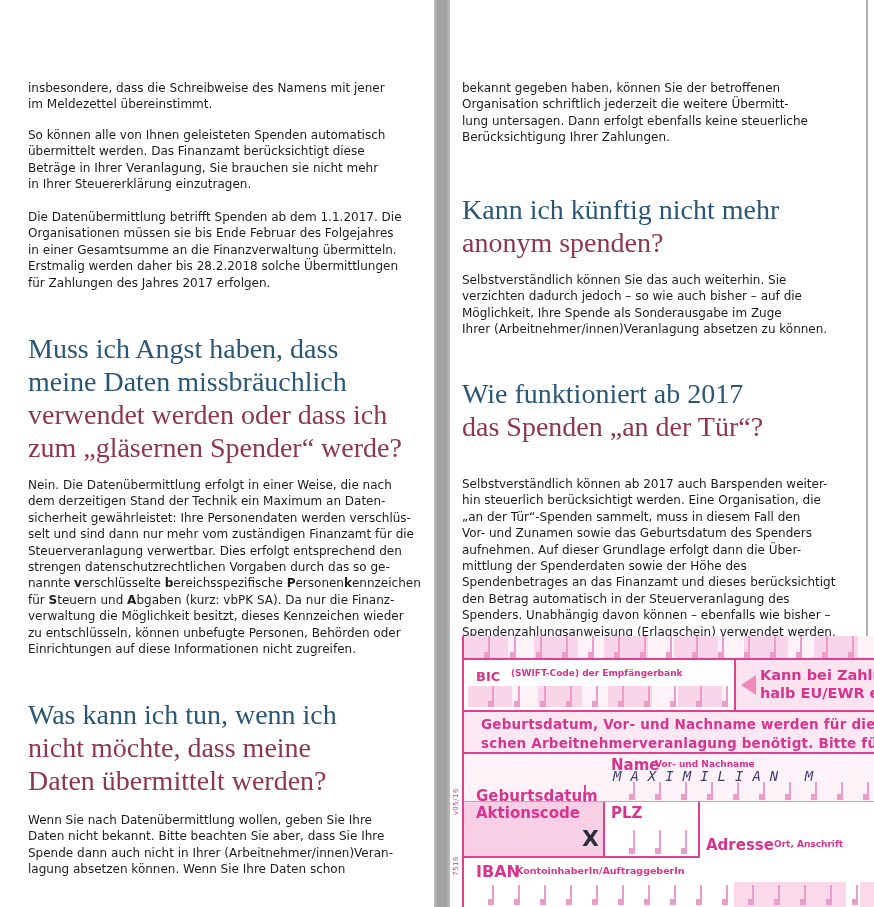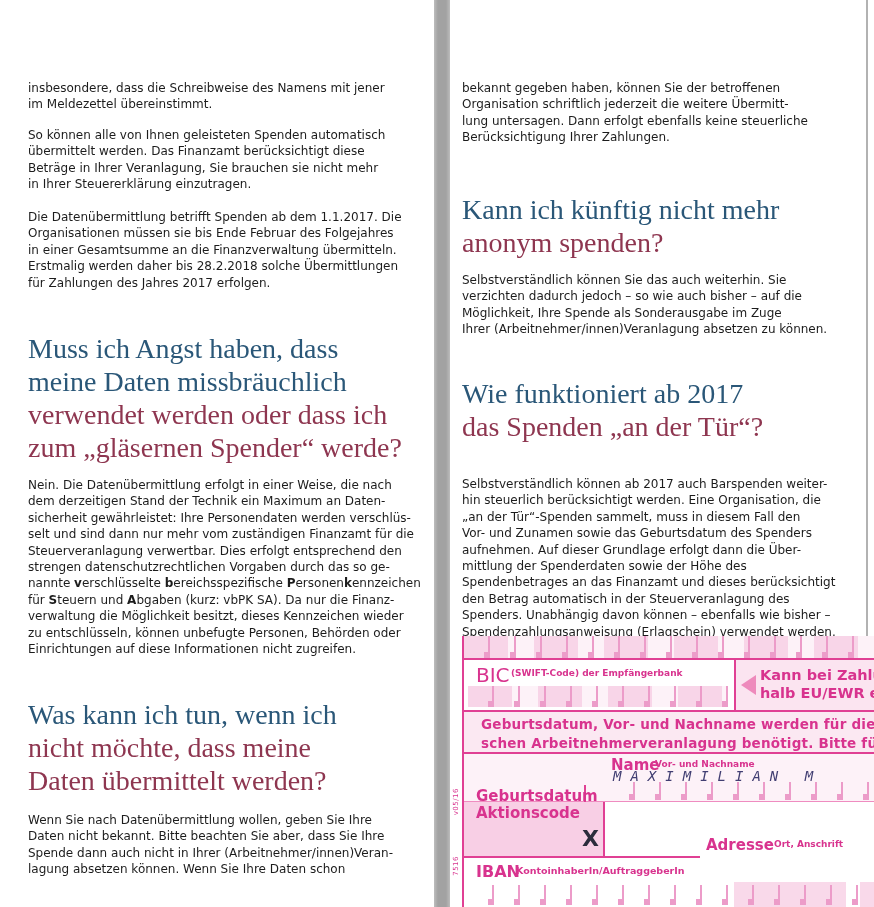--- a/index.html
+++ b/index.html
@@ -29,21 +29,21 @@
       repeating-linear-gradient(90deg,transparent 0 24px,#ec9cc9 24px 26px),
       repeating-linear-gradient(90deg,transparent 0 20px,#ec9cc9 20px 26px);
       background-size:100% 100%,100% 6px;
       background-position:0 0,0 100%;
       background-repeat:no-repeat,repeat-x;}
   .srow{position:absolute;left:0;right:0;box-sizing:border-box;}
   #srow0{top:0;height:24px;border-bottom:2px solid #e04094;}
   #srow0 .ticklayer{position:absolute;inset:0;}
   #srow1{top:24px;height:52px;border-bottom:2px solid #e04094;}
   .bic-cell{position:absolute;left:0;top:0;width:270px;height:50px;background:#fff;}
-  .bic-label{position:absolute;left:12px;top:3px;font-size:20px;font-weight:400;}
+  .bic-label{position:absolute;left:12px;top:9px;font-size:13px;font-weight:700;}
   .bic-sub{position:absolute;left:47px;top:8px;font-size:9px;font-weight:600;}
   .bic-comb{position:absolute;left:4px;right:6px;top:26px;height:21px;}
   .arrow-cell{position:absolute;left:270px;top:0;width:220px;height:50px;background:#fbe4f0;
               border-left:2px solid #e04094;box-sizing:border-box;}
   .arrow-tri{position:absolute;left:5px;top:15px;width:0;height:0;
              border-top:10px solid transparent;border-bottom:10px solid transparent;
              border-right:15px solid #ee8abc;}
   .arrow-text{position:absolute;left:24px;top:7px;font-size:14.5px;font-weight:600;
               line-height:17.5px;white-space:pre;}
   #srow2{top:76px;height:42px;background:#fbe8f2;border-bottom:2px solid #e04094;}
@@ -178,20 +178,24 @@
         <span class="field-sub pink" style="position:absolute;left:50px;top:5px">Vor- und Nachname</span>
         <span class="name-value hand">MAXIMILIAN M</span>
       </div>
     </div>
 
     <div class="srow" id="srow4">
       <div class="akt-cell">
         <span class="field-label pink" style="left:12px;top:2px">Aktionscode</span>
         <span class="x-mark">X</span>
       </div>
+      <div class="plz-cell">
+        <span class="field-label pink" style="left:6px;top:2px">PLZ</span>
+        <div class="cell-ticks ticks"></div>
+      </div>
       <div class="adr-cell">
         <span class="field-label pink" style="left:6px;top:2px">Adresse</span>
         <span class="field-sub pink" style="position:absolute;left:74px;top:5px">Ort, Anschrift</span>
         <div class="cell-ticks ticks"></div>
       </div>
     </div>
 
     <div class="srow" id="srow5">
       <span class="iban-label pink">IBAN</span>
       <span class="iban-sub pink">KontoinhaberIn/AuftraggeberIn</span>

